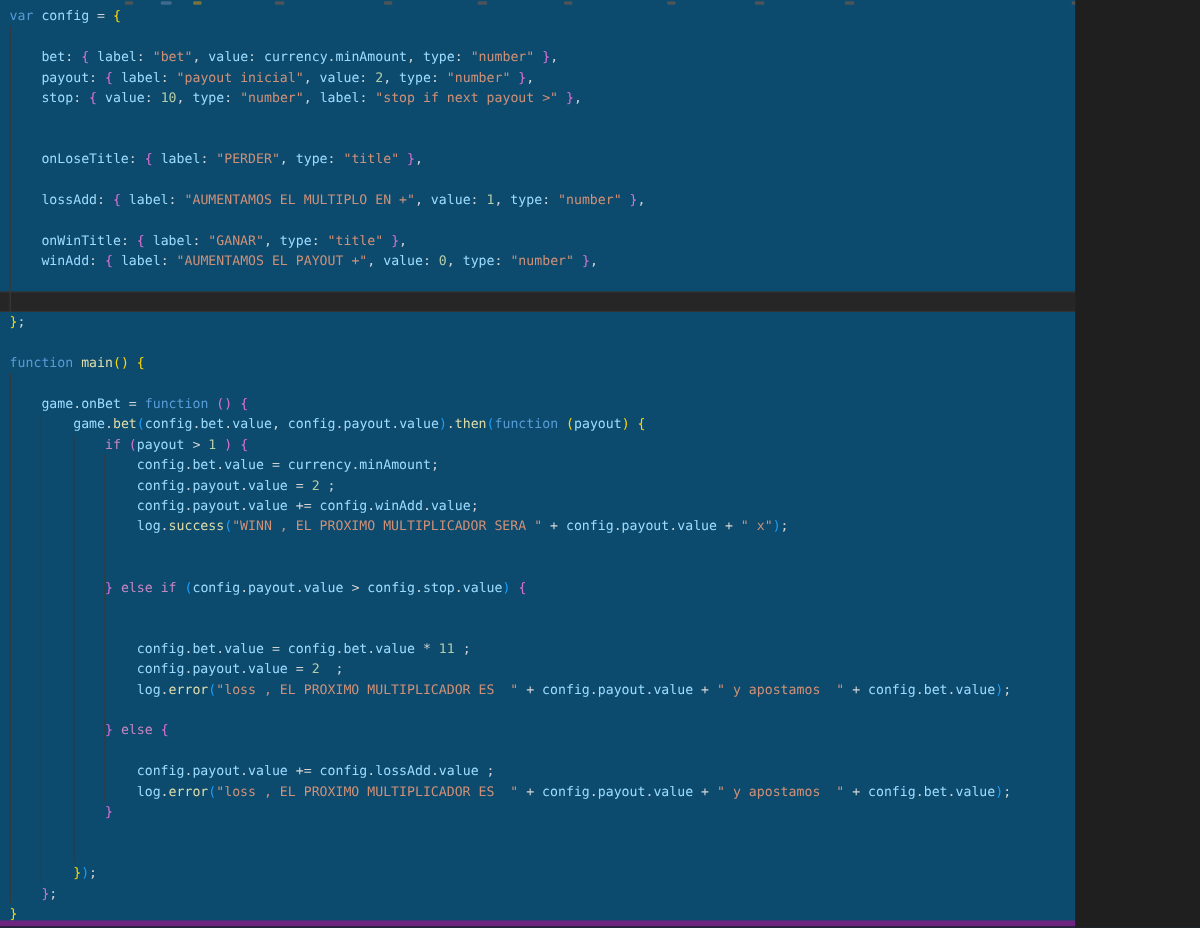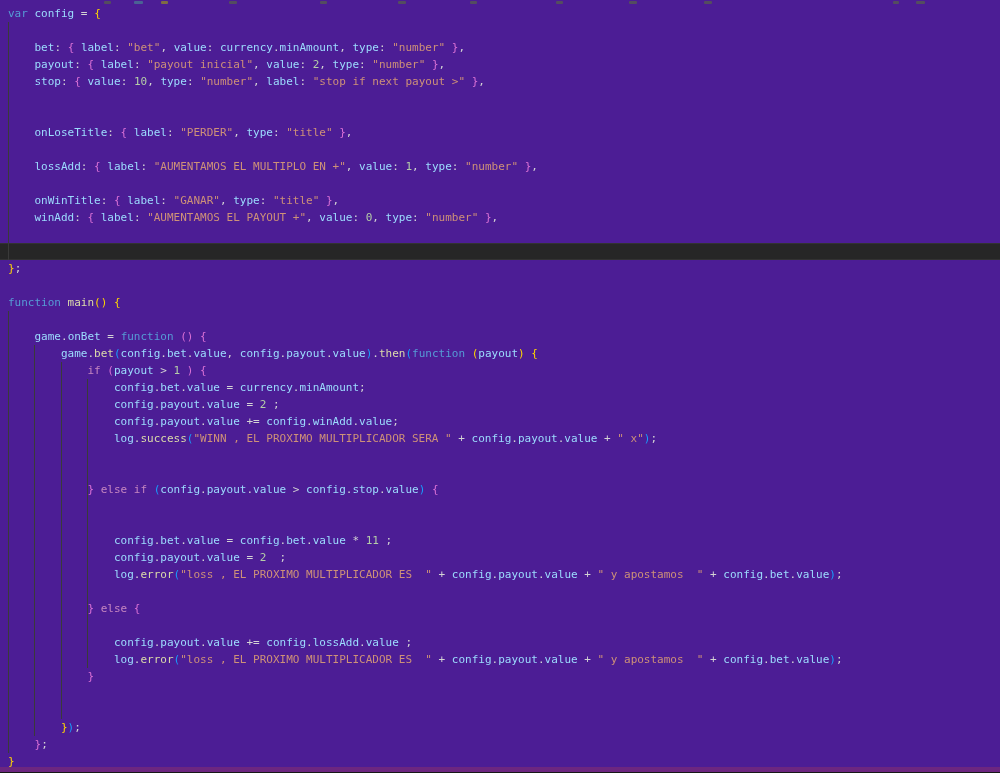--- a/index.html
+++ b/index.html
@@ -1,19 +1,19 @@
 <!DOCTYPE html>
 <html><head>
 <meta charset="utf-8">
 <style>
   html,body{margin:0;padding:0;background:#1f1f1f;}
   .editor{
     position:relative;
-    width:1000px;height:773px;
-    background:#4c1d95;
+    width:896px;height:773px;
+    background:#0c4a6e;
     overflow:hidden;
     font-family:"DejaVu Sans Mono","Liberation Mono",monospace;
     font-size:11px;
   }
   .code{
     position:absolute;
     top:-12px;left:8px;right:0;
     margin:0;
     font-family:inherit;
     font-size:11px;

